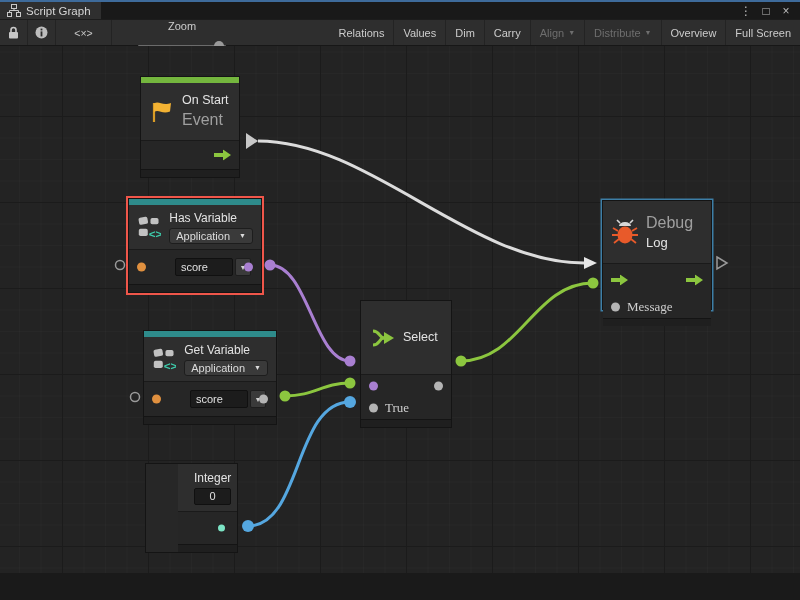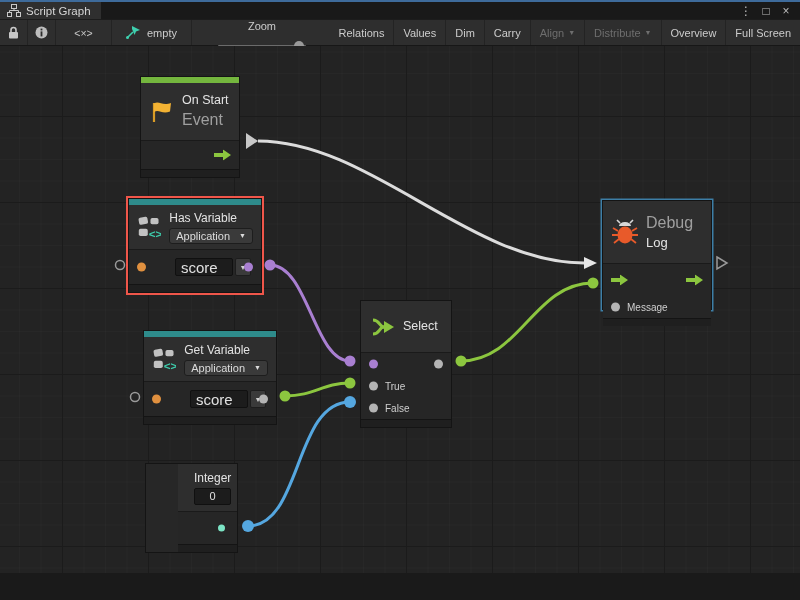--- a/index.html
+++ b/index.html
@@ -51,26 +51,26 @@
   .nsub{font-size:16px;color:#9f9f9f;line-height:1.25;}
   .hcol{display:flex;flex-direction:column;justify-content:center;gap:2px;}
   .prow{position:relative;display:flex;align-items:center;height:22px;padding:0 20px;}
   .prow.tall{height:34px;}
   .dot{position:absolute;width:9px;height:9px;border-radius:50%;top:50%;transform:translateY(-50%);}
   .dot.l{left:8px;} .dot.r{right:8px;}
   .dot.orange{background:#e0903f;} .dot.purple{background:#a97fd1;}
   .dot.gray{background:#b4b4b4;} .dot.teal{background:#7ce4c5;width:7px;height:7px;right:12px;}
   .garrow{position:absolute;top:50%;transform:translateY(-50%);}
   .garrow.l{left:8px;} .garrow.r{right:8px;}
-  .plabel{font-size:10px;color:#cfcfcf;margin-left:4px;}
+  .plabel{font-size:13px;color:#cfcfcf;margin-left:4px;font-family:Liberation Serif, serif;}
   .appdrop{display:inline-flex;align-items:center;gap:5px;background:#3a3a3a;border:1px solid #1d1d1d;
            border-radius:3px;height:16px;padding:0 6px;font-size:11px;color:#dcdcdc;}
   .scoredrop{display:flex;align-items:center;margin-left:26px;}
   .scoredrop .field{width:58px;height:18px;background:#1c1c1c;border:1px solid #101010;border-radius:2px;
-            display:flex;align-items:center;padding:0 5px;font-size:15px;color:#e0e0e0;}
+            display:flex;align-items:center;padding:0 5px;font-size:11px;color:#e0e0e0;}
   .scoredrop .arrowbtn{width:16px;height:18px;margin-left:2px;background:#3a3a3a;border:1px solid #1d1d1d;
             border-radius:2px;display:flex;align-items:center;justify-content:center;}
   .scoredrop .arrowbtn .dd{margin:0;color:#cfcfcf;}
   .valuebox{display:inline-flex;align-items:center;justify-content:center;min-width:22px;height:17px;
             background:#1c1c1c;border:1px solid #101010;border-radius:2px;font-size:11px;color:#e0e0e0;}
   .sel-red{box-shadow:0 0 0 2px #ef564a;}
   .sel-blue{box-shadow:0 0 0 1.5px #3d7ea6;}
 </style>
 </head>
 <body>
@@ -104,28 +104,20 @@
     </div>
     <div class="tbtn icon">
       <svg width="13" height="13" viewBox="0 0 13 13">
         <circle cx="6.5" cy="6.5" r="6" fill="#bdbdbd"></circle>
         <rect x="5.6" y="2.6" width="1.8" height="1.8" fill="#2b2b2b"></rect>
         <rect x="5.6" y="5.4" width="1.8" height="5" fill="#2b2b2b"></rect>
       </svg>
     </div>
     <div class="tbtn" style="width:56px;">
       <span style="color:#c8c8c8;font-size:10.5px;">&lt;×&gt;</span>
-    </div>
-    <div class="sel-field">
-      <svg width="15" height="13" viewBox="0 0 15 13">
-        <path d="M1 12 L7 6" stroke="#3ecfae" stroke-width="1.6" fill="none"></path>
-        <polygon points="6,0 14,4 10,5.6 8.6,9 6,3" fill="#3ecfae"></polygon>
-        <circle cx="1.5" cy="11.5" r="1.5" fill="#3ecfae"></circle>
-      </svg>
-      <span>empty</span>
     </div>
     <div class="zoomgrp">
       <span>Zoom</span>
       <div class="slider">
         <div class="track"></div>
         <div class="handle"></div>
       </div>
       <span>1x</span>
     </div>
     <div class="rightbtns">
@@ -289,24 +281,20 @@
       </div>
       <div class="body">
         <div class="prow">
           <span class="dot l purple"></span>
           <span class="dot r gray"></span>
         </div>
         <div class="prow">
           <span class="dot l gray"></span>
           <span class="plabel">True</span>
         </div>
-        <div class="prow">
-          <span class="dot l gray"></span>
-          <span class="plabel">False</span>
-        </div>
       </div>
       <div class="footer"></div>
     </div>
 
     <div class="node" style="left:145px;top:417px;width:93px;height:90px;padding-left:32px;">
       <div class="header" style="padding:6px 8px;">
         <svg width="27" height="27" viewBox="0 0 27 27">
           <circle cx="13.5" cy="13.5" r="12" fill="#7ce4c5"></circle>
         </svg>
         <div class="hcol">

